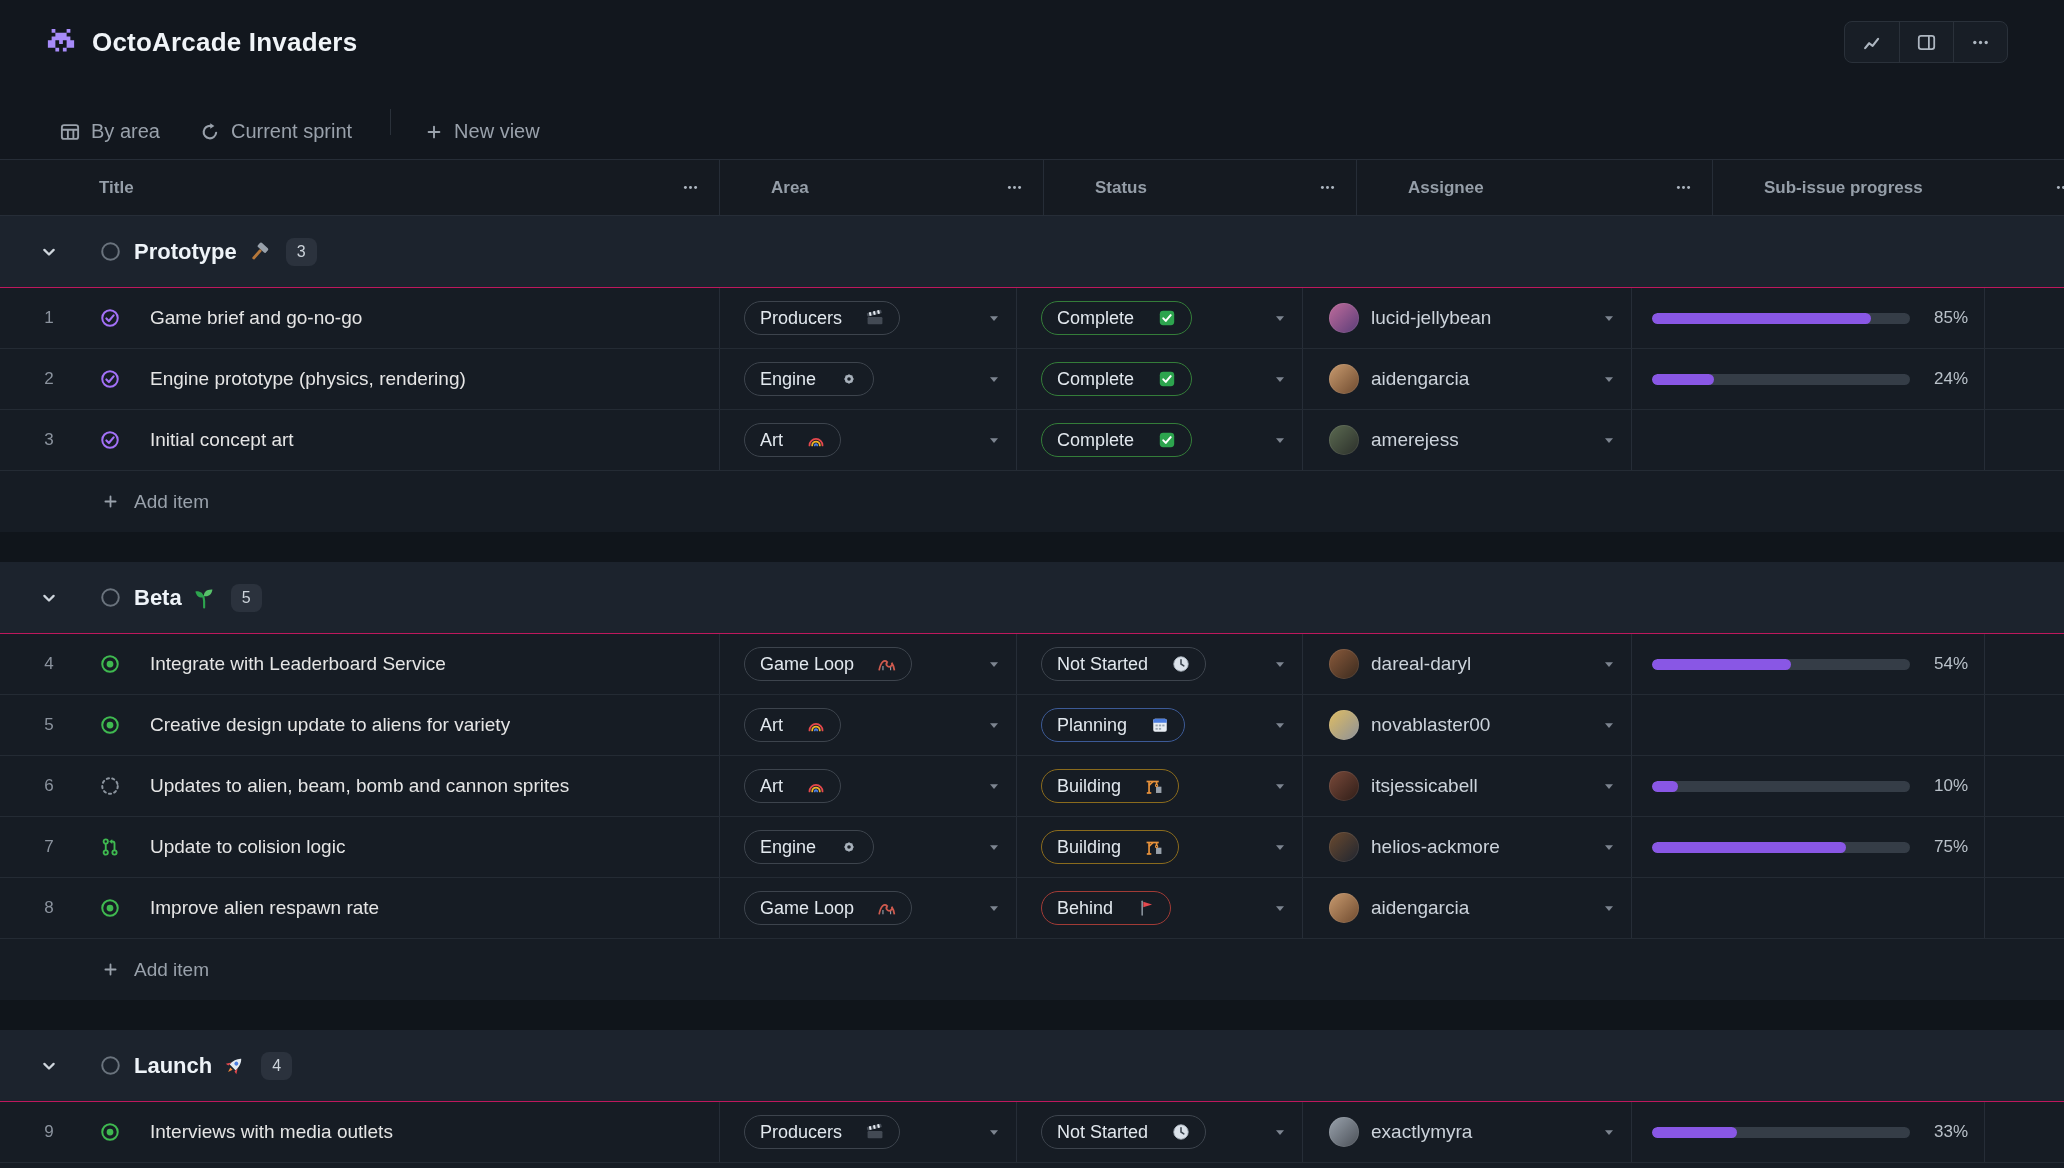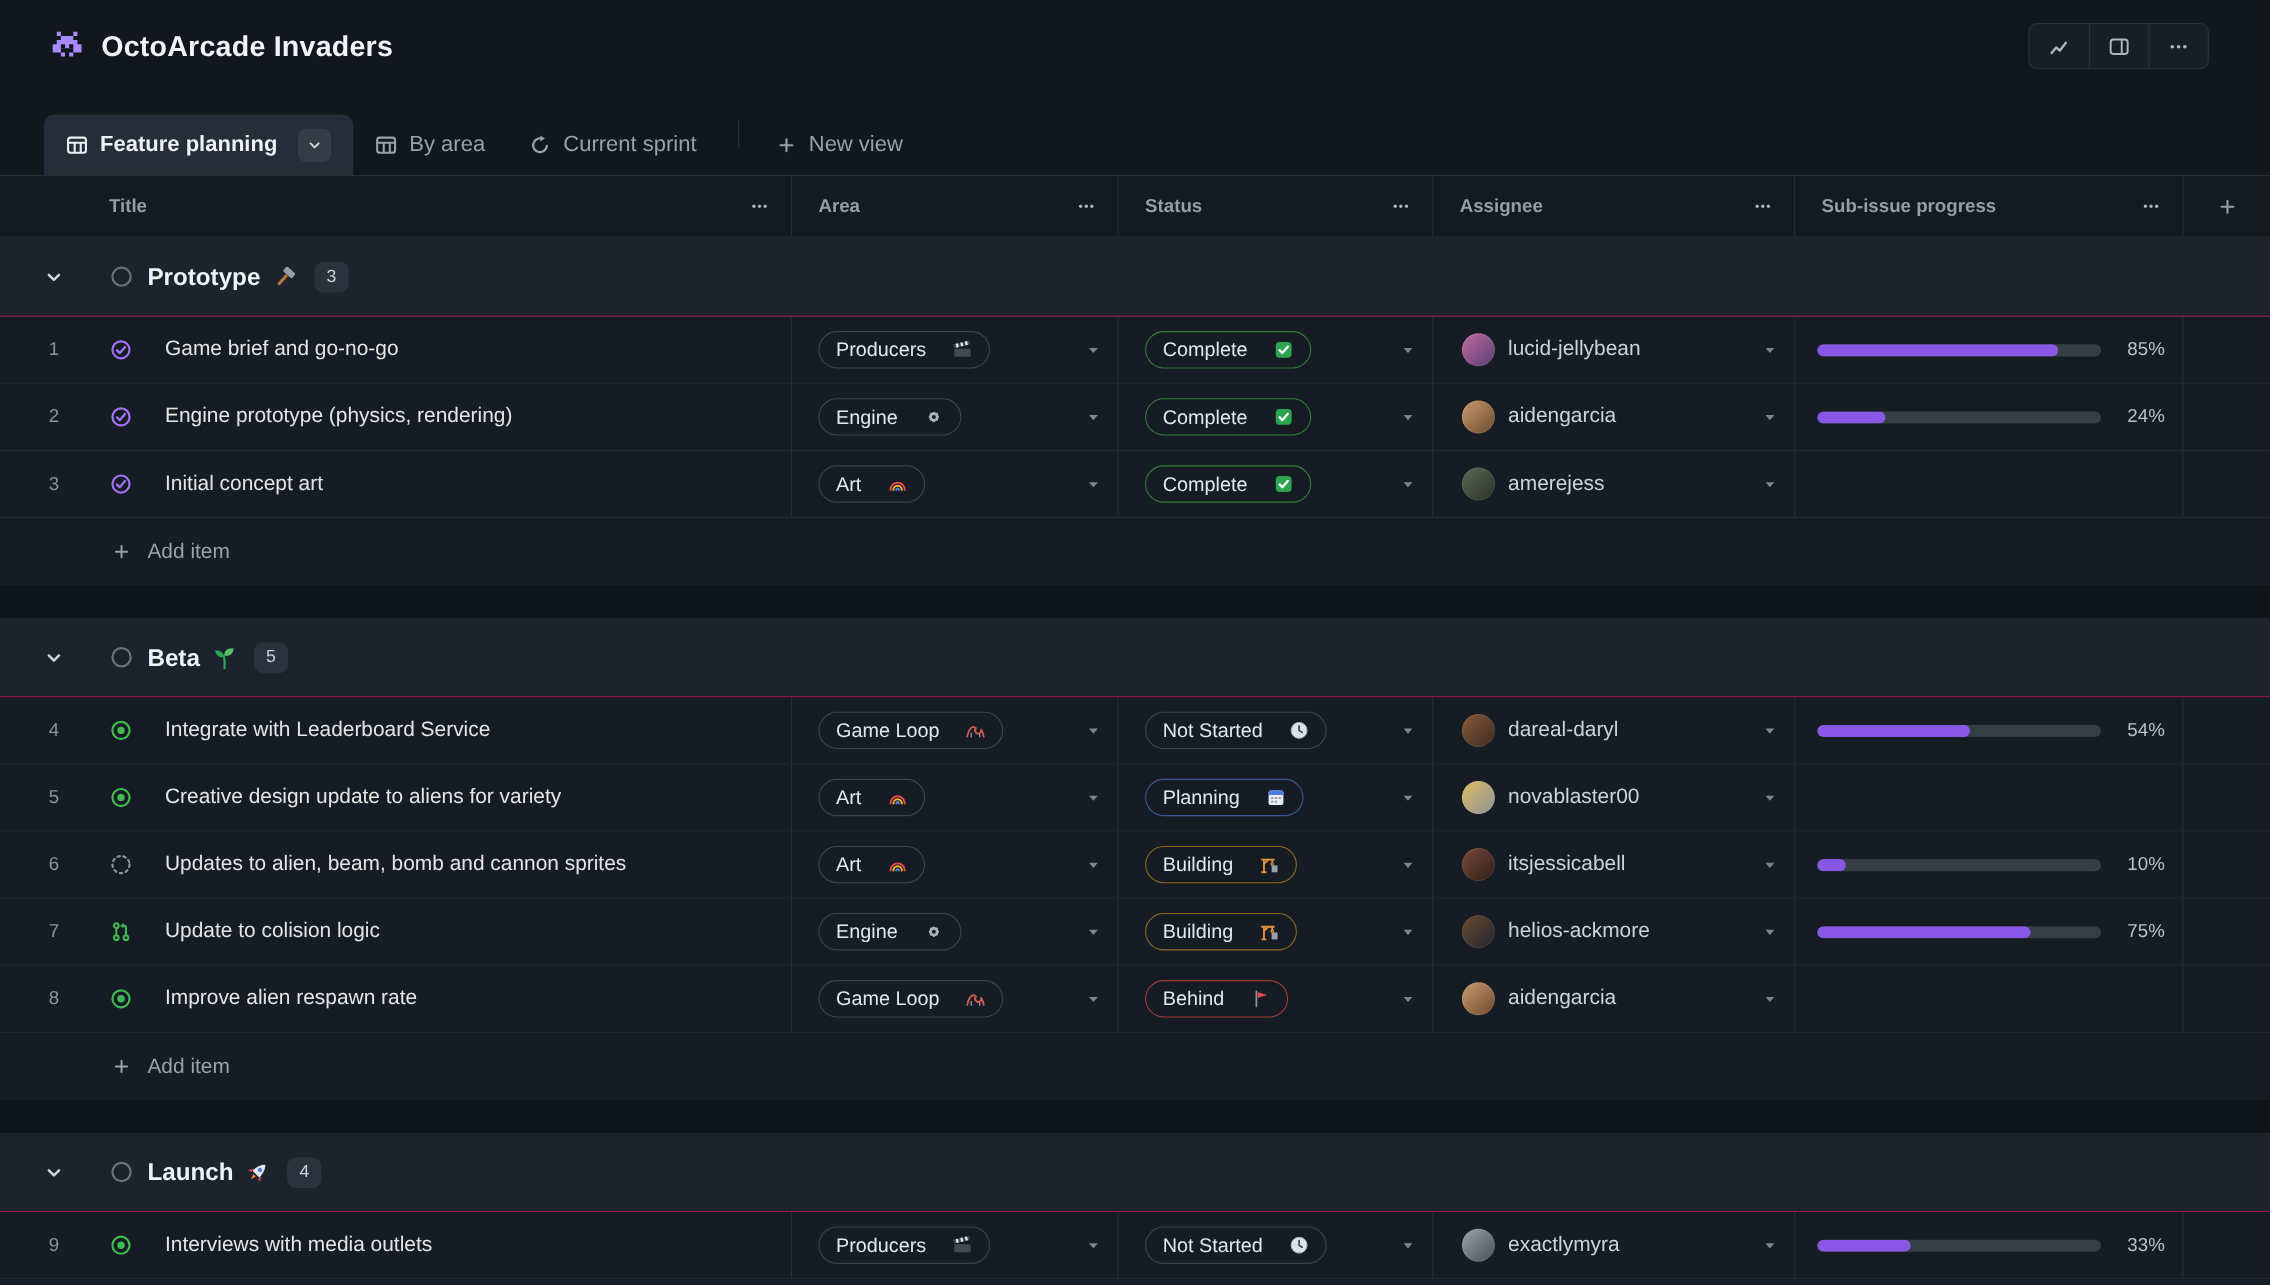--- a/index.html
+++ b/index.html
@@ -47,21 +47,21 @@
     display:flex; align-items:center; gap:11px; height:55px; padding:0 16px;
     background:none; border:none; color:#99a1ab; font-size:20px; cursor:pointer;
     font-family:inherit;
   }
 
   
   .col-header, .row {
     display:grid;
     grid-template-columns:720px 297px 286px 329px 353px 79px;
   }
-  .col-header { height:56px; background:#151a21; border-bottom:1px solid #262d37; }
+  .col-header { height:56px; background:#151a21; border-bottom:1px solid #262d37;gap:27px; }
   .col-cell {
     display:flex; align-items:center; position:relative;
     border-right:1px solid #262d37;
     color:#959ea8; font-size:17px; font-weight:700; padding-left:24px;
   }
   .col-cell.title { padding-left:99px; }
   .col-cell .menu-dots { position:absolute; right:20px; cursor:pointer; display:flex; }
   .col-cell.plus-col { justify-content:center; padding-left:0; border-right:none; color:#959ea8; cursor:pointer; }
 
   
@@ -145,34 +145,20 @@
             <circle cx="3.2" cy="8" r="1.4"></circle>
             <circle cx="8" cy="8" r="1.4"></circle>
             <circle cx="12.8" cy="8" r="1.4"></circle>
           </g>
         </svg>
       </button>
     </div>
 </header>
 
 <nav class="tabbar">
-  <div class="tab active">
-    <span class="tab-icon">
-        <svg viewBox="0 0 16 16" width="20" height="20" aria-hidden="true">
-          <rect x="1.5" y="2.5" width="13" height="11" rx="1.8" stroke="currentColor" stroke-width="1.5" fill="none"></rect>
-          <path d="M1.5 6.2h13M6.3 6.2v7.3M10.7 6.2v7.3" stroke="currentColor" stroke-width="1.5"></path>
-        </svg>
-      </span>
-    <span>Feature planning</span>
-    <span class="tab-caret-box">
-        <svg viewBox="0 0 16 16" width="16" height="16" aria-hidden="true">
-          <path d="M4.3 6.3L8 10l3.7-3.7" stroke="currentColor" stroke-width="1.8" fill="none" stroke-linecap="round" stroke-linejoin="round"></path>
-        </svg>
-      </span>
-  </div>
   <div class="tab">
     <span class="tab-icon">
         <svg viewBox="0 0 16 16" width="20" height="20" aria-hidden="true">
           <rect x="1.5" y="2.5" width="13" height="11" rx="1.8" stroke="currentColor" stroke-width="1.5" fill="none"></rect>
           <path d="M1.5 6.2h13M6.3 6.2v7.3M10.7 6.2v7.3" stroke="currentColor" stroke-width="1.5"></path>
         </svg>
       </span>
     <span>By area</span>
   </div>
   <div class="tab">

